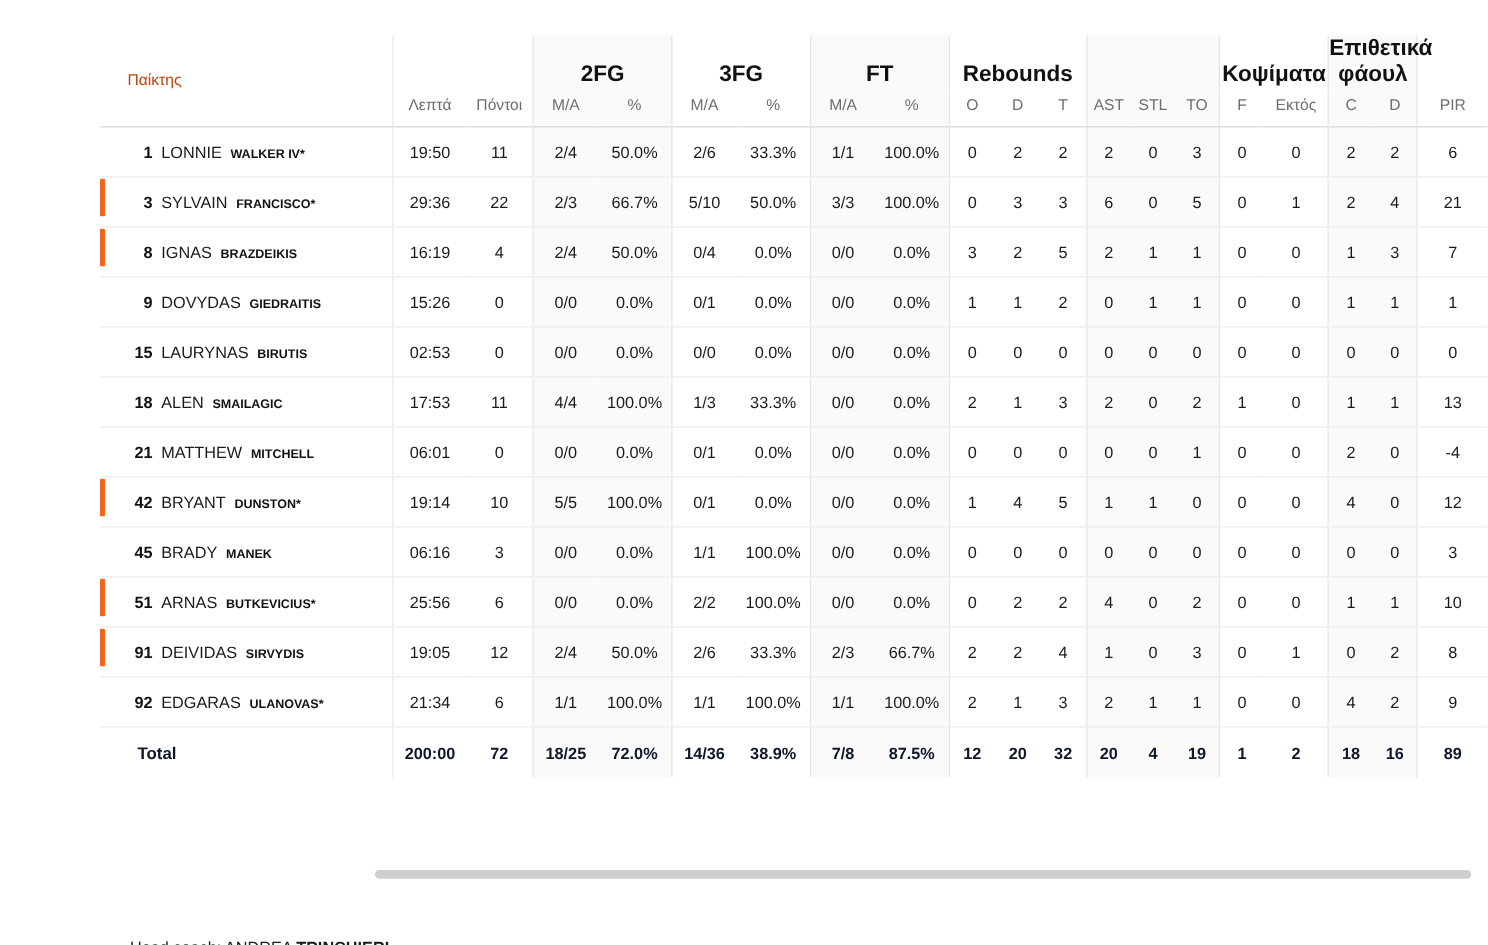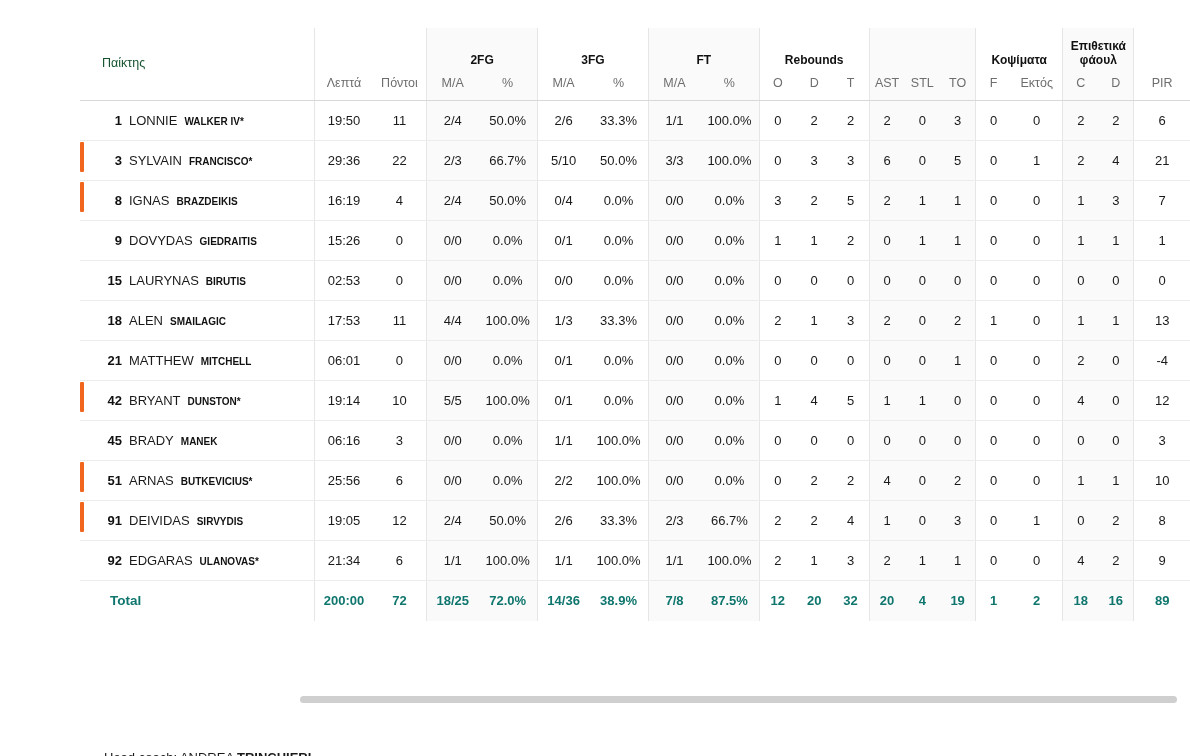--- a/index.html
+++ b/index.html
@@ -21,34 +21,34 @@
   table.boxscore {
     border-collapse: collapse;
     width: 1110px;
     margin-left: 80px;
     margin-top: 28px;
     table-layout: fixed;
   }
 
   
   tr.grouprow th {
-    font-size: 12px;
+    font-size: 18px;
     font-weight: bold;
     color: #111;
     text-align: center;
     vertical-align: bottom;
     padding: 0 0 6px 0;
     height: 46px;
     line-height: 1.15;
   }
   tr.grouprow th.playerhead {
     text-align: left;
     font-size: 12.5px;
     font-weight: normal;
-    color: #14532d;
+    color: #c2410c;
     padding-left: 22px;
     vertical-align: bottom;
     padding-bottom: 4px;
   }
 
   
   tr.colrow th {
     font-size: 12.5px;
     font-weight: normal;
     color: #6e6e6e;
@@ -96,21 +96,21 @@
     position: absolute;
     left: 0px;
     top: -11px;
     width: 4px;
     height: 30px;
     background: #f2651d;
     border-radius: 1px;
   }
   .teamrow .pnamewrap { padding-left: 30px; }
   .teamlabel { font-size: 13px; color: #333; }
-  .totalrow td { font-weight: bold; font-size: 13px; color: #0f766e; }
+  .totalrow td { font-weight: bold; font-size: 13px; color: #0f172a; }
   .totalrow .pnamewrap { padding-left: 30px; }
   .totallabel { font-size: 13.5px; font-weight: bold; }
 
   
   .sep-l { border-left: 1px solid #e6e6e6; }
 
   
   td.shade, th.shade { background: #fafafa; }
 
   

